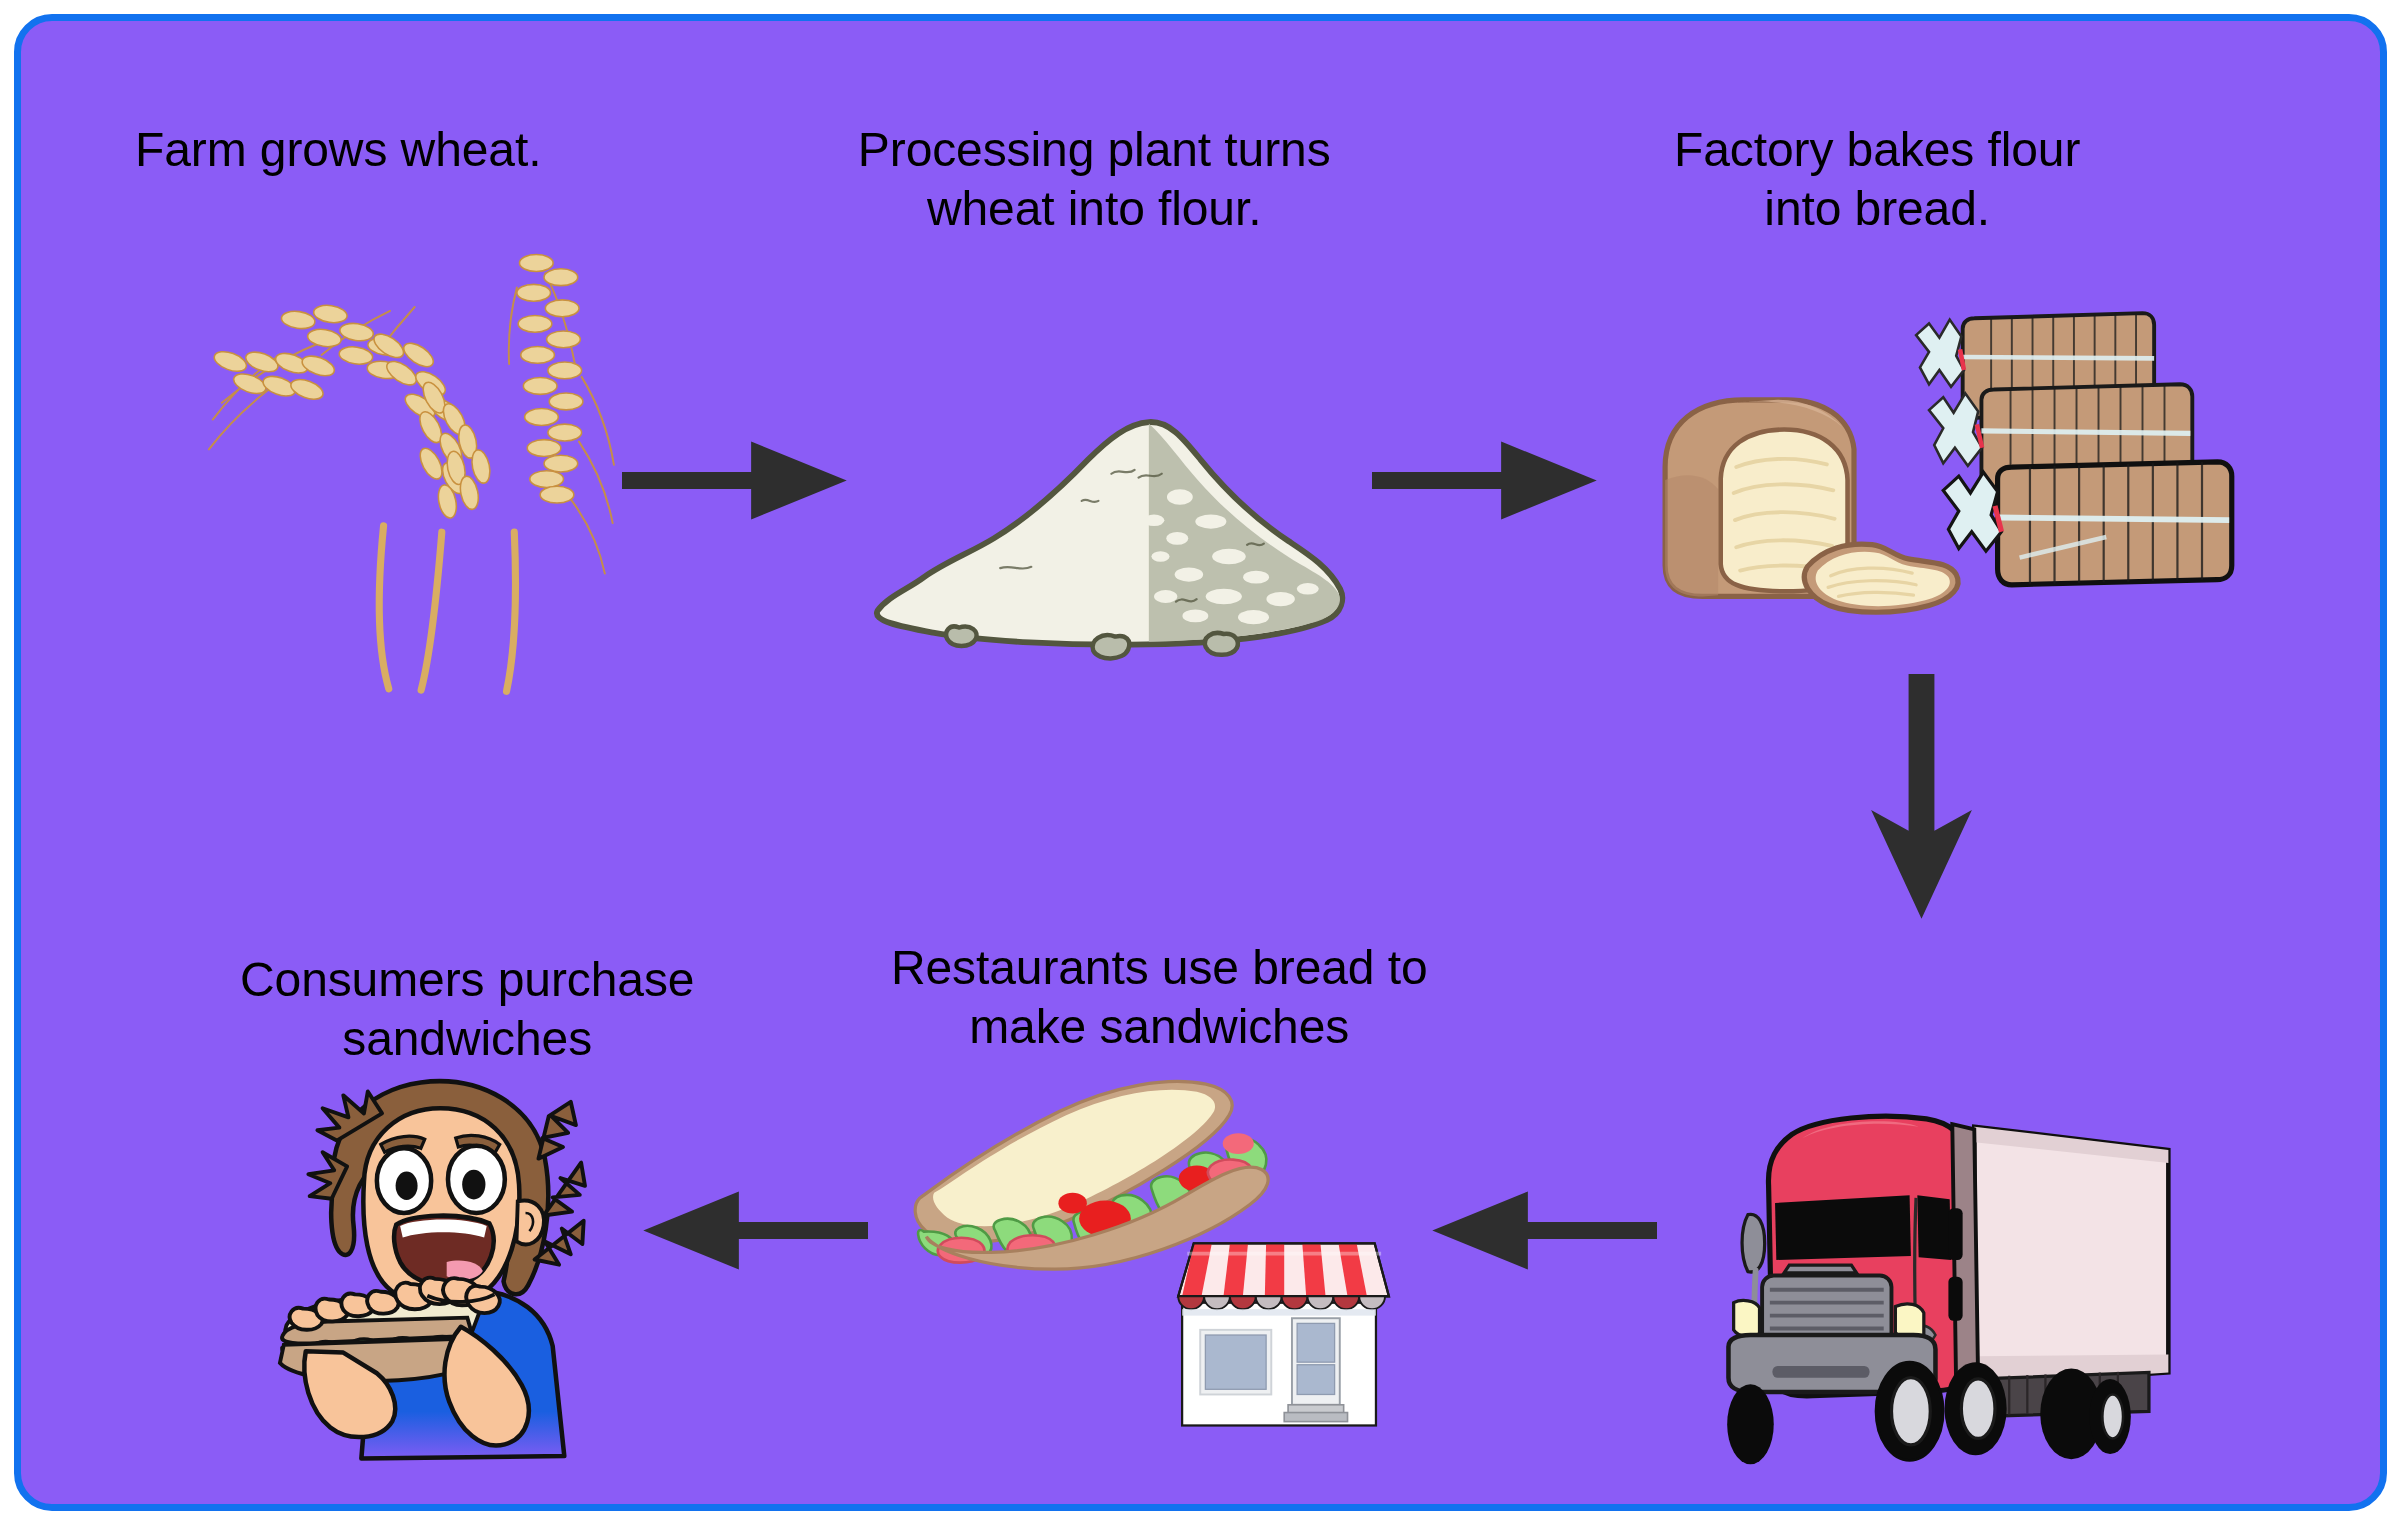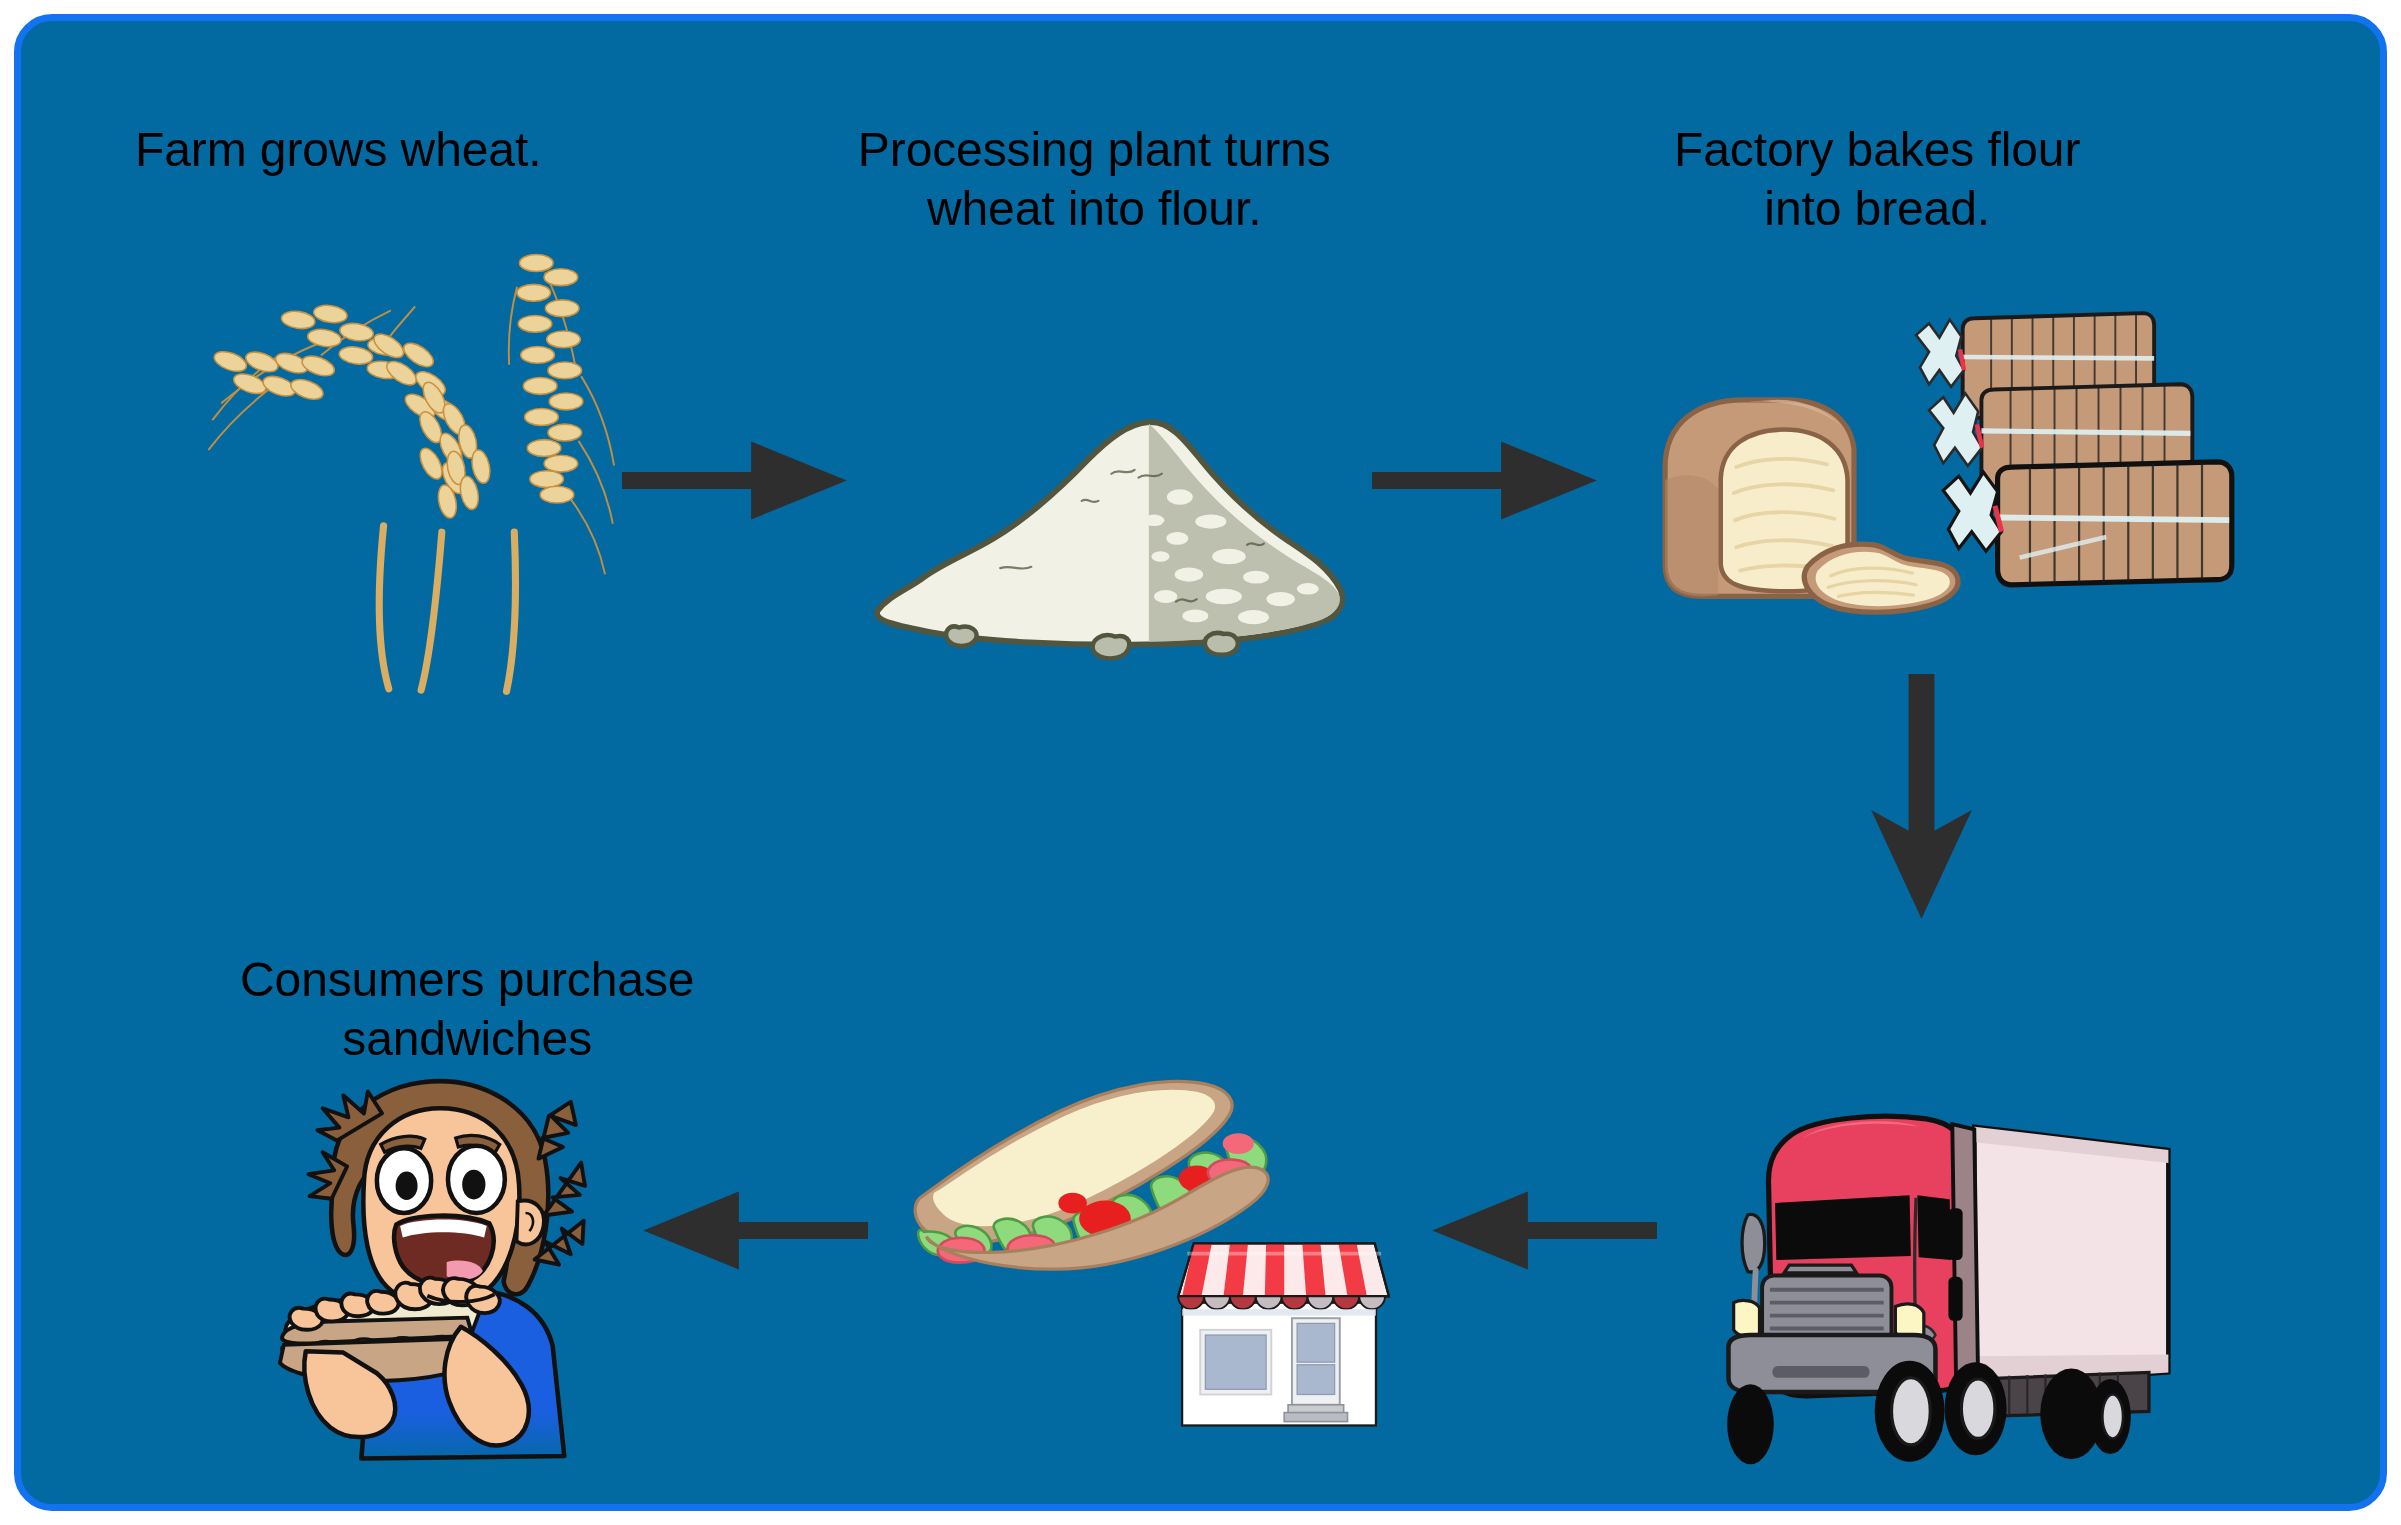--- a/index.html
+++ b/index.html
@@ -11,21 +11,21 @@
     box-sizing:border-box;
     overflow:hidden;
   }
   #frame{
     position:absolute;
     left:14.2px;top:14.2px;
     width:2373px;height:1497px;
     box-sizing:border-box;
     border:7.8px solid #1272ef;
     border-radius:38px;
-    background:#0369a1;
+    background:#8b5cf6;
   }
   .label{
     position:absolute;
     text-align:center;
     color:#000000;
     font-size:48px;
     line-height:1.22;
     font-weight:400;
     letter-spacing:-0.1px;
     white-space:pre-line;
@@ -384,20 +384,22 @@
       </svg>
     </div>
 
     <div class="arrow" style="left:1823px;top:653px;width:155px;height:246px;">
       <svg viewBox="0 0 240 380" preserveAspectRatio="none">
         <path d="M100 0 L140 0 L140 242 L198 210 L120 378 L42 210 L100 242 Z" fill="#2e2e2e"></path>
       </svg>
     </div>
 
 
+    <div class="label" style="left:821px;top:918px;width:634px;">Restaurants use bread to
+make sandwiches</div>
 
     <div class="label" style="left:155px;top:930px;width:582px;">Consumers purchase
 sandwiches</div>
 
     <div class="art" style="left:1701px;top:1041px;width:621px;height:414px;">
       <svg viewBox="0 0 960 640">
 
         <path d="M390 100 L690 136 L690 480 L390 500 Z" fill="#f3e3e6" stroke="#101010" stroke-width="7"></path>
         <path d="M390 100 L690 136 L690 156 L390 124 Z" fill="#e2d0d4"></path>
         <path d="M390 455 L690 452 L690 480 L390 500 Z" fill="#e2d0d4"></path>

